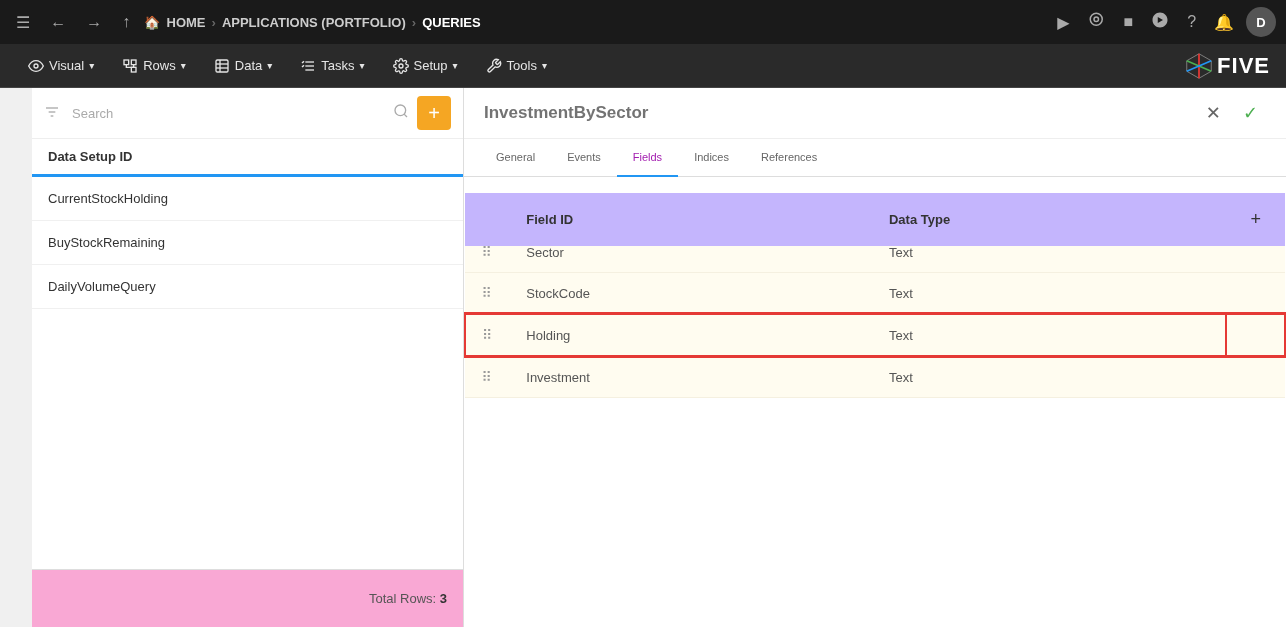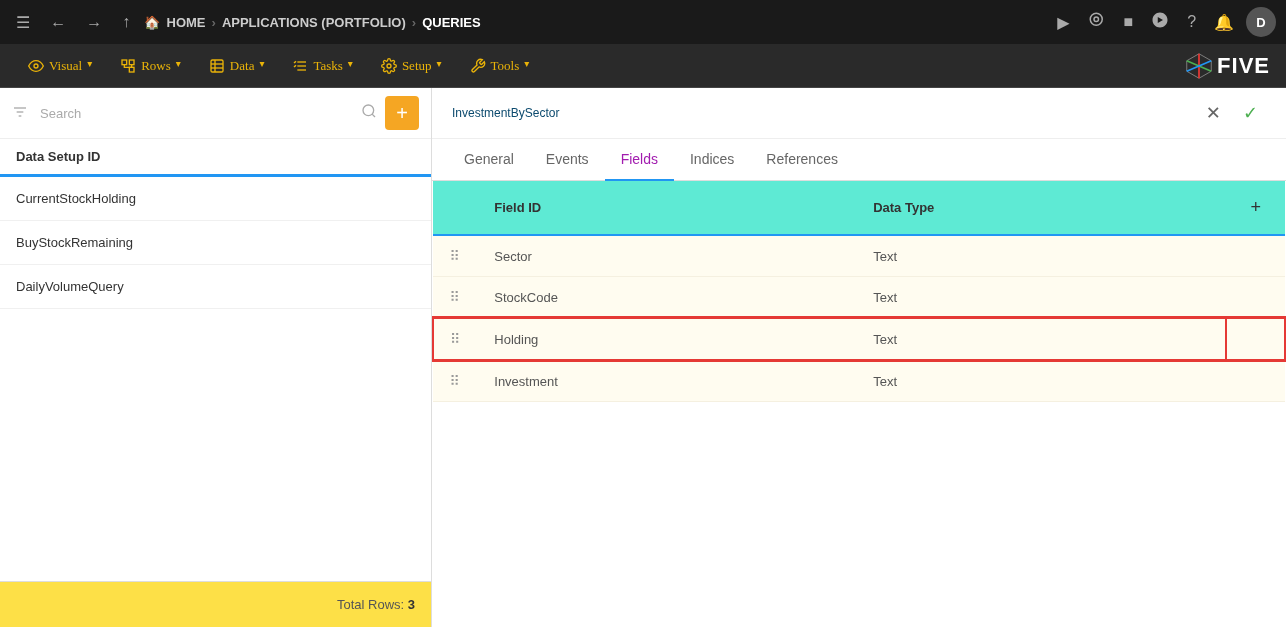--- a/index.html
+++ b/index.html
@@ -28,34 +28,35 @@
     .second-nav {
       background: #2a2a2a;
       height: 44px;
       display: flex;
       align-items: center;
       padding: 0 16px;
       gap: 4px;
       border-bottom: 1px solid #444;
     }
     .nav-item {
-      display: flex; align-items: flex-start; gap: 5px;
-      color: #eab308; padding: 6px 12px; border-radius: 4px;
-      cursor: pointer; font-size: 13px; font-family: Liberation Serif, serif;
+      display: flex; align-items: center; gap: 5px;
+      color: #e5e5e5; padding: 6px 12px; border-radius: 4px;
+      cursor: pointer; font-size: 13px;
     }
     .nav-item svg { width: 16px; height: 16px; }
     .nav-spacer { flex: 1; }
     .five-logo { margin-left: auto; display: flex; align-items: center; }
     .five-logo-text { font-size: 22px; font-weight: bold; color: #fff; letter-spacing: 1px; }
     .five-logo-icon { width: 28px; height: 28px; margin-right: 4px; }
 
     
     .main-layout {
       display: flex;
       height: calc(627px - 88px);
+      margin-left: 32px;
     }
 
     
     .sidebar {
       width: 432px;
       background: #fff;
       border-right: 1px solid #ddd;
       display: flex;
       flex-direction: column;
     }
@@ -85,22 +86,22 @@
     }
     .sidebar-list { flex: 1; overflow-y: auto; }
     .sidebar-item {
       padding: 14px 16px;
       border-bottom: 1px solid #f0f0f0;
       cursor: pointer;
       font-size: 13px;
       color: #333;
     }
     .sidebar-footer {
-      padding: 15px 16px;
-      background: #fde047;
+      padding: 21px 16px;
+      background: #f9a8d4;
       border-top: 1px solid #ddd;
       font-size: 13px;
       color: #555;
       text-align: right;
     }
     .sidebar-footer strong { font-weight: 700; color: #333; }
 
     
     .content {
       flex: 1;
@@ -109,60 +110,60 @@
       flex-direction: column;
     }
     .content-header {
       display: flex;
       align-items: center;
       padding: 10px 20px;
       border-bottom: 1px solid #eee;
     }
     .content-title {
       flex: 1;
-      font-size: 12px;
-      font-weight: 400;
-      color: #0c4a6e;
+      font-size: 17px;
+      font-weight: 700;
+      color: #737373;
     }
     .content-actions { display: flex; gap: 6px; }
     .content-action-btn {
       background: none; border: none; cursor: pointer;
       color: #666; font-size: 18px; padding: 4px 8px;
     }
     .content-action-btn.confirm { color: #4CAF50; }
 
     
     .tabs {
       display: flex;
       border-bottom: 1px solid #ddd;
       padding: 0 16px;
       background: #fff;
     }
     .tab {
       padding: 12px 16px;
       cursor: pointer;
-      font-size: 14px;
+      font-size: 11px;
       color: #666;
       border-bottom: 2px solid transparent;
       margin-bottom: -1px;
     }
     .tab.active { color: #a21caf; border-bottom: 2px solid #2196F3; font-weight: 500; }
 
     
     .table-container { flex: 1; overflow-y: auto; }
     .data-table { width: 100%; border-collapse: collapse; }
     .data-table th {
       text-align: left;
       padding: 12px 16px;
       font-size: 13px;
       font-weight: 600;
       color: #333;
-      background: #5eead4;
+      background: #c4b5fd;
       border-bottom: 2px solid #2196F3;
-      position: sticky; top: 0;
+      position: sticky; top: 16px;
     }
     .data-table th:last-child { width: 40px; text-align: center; }
     .data-table td {
       padding: 12px 16px;
       font-size: 13px;
       color: #555;
       background: #fffcf0;
       border-bottom: 1px solid #f5f0e0;
     }
     .add-col-btn {

